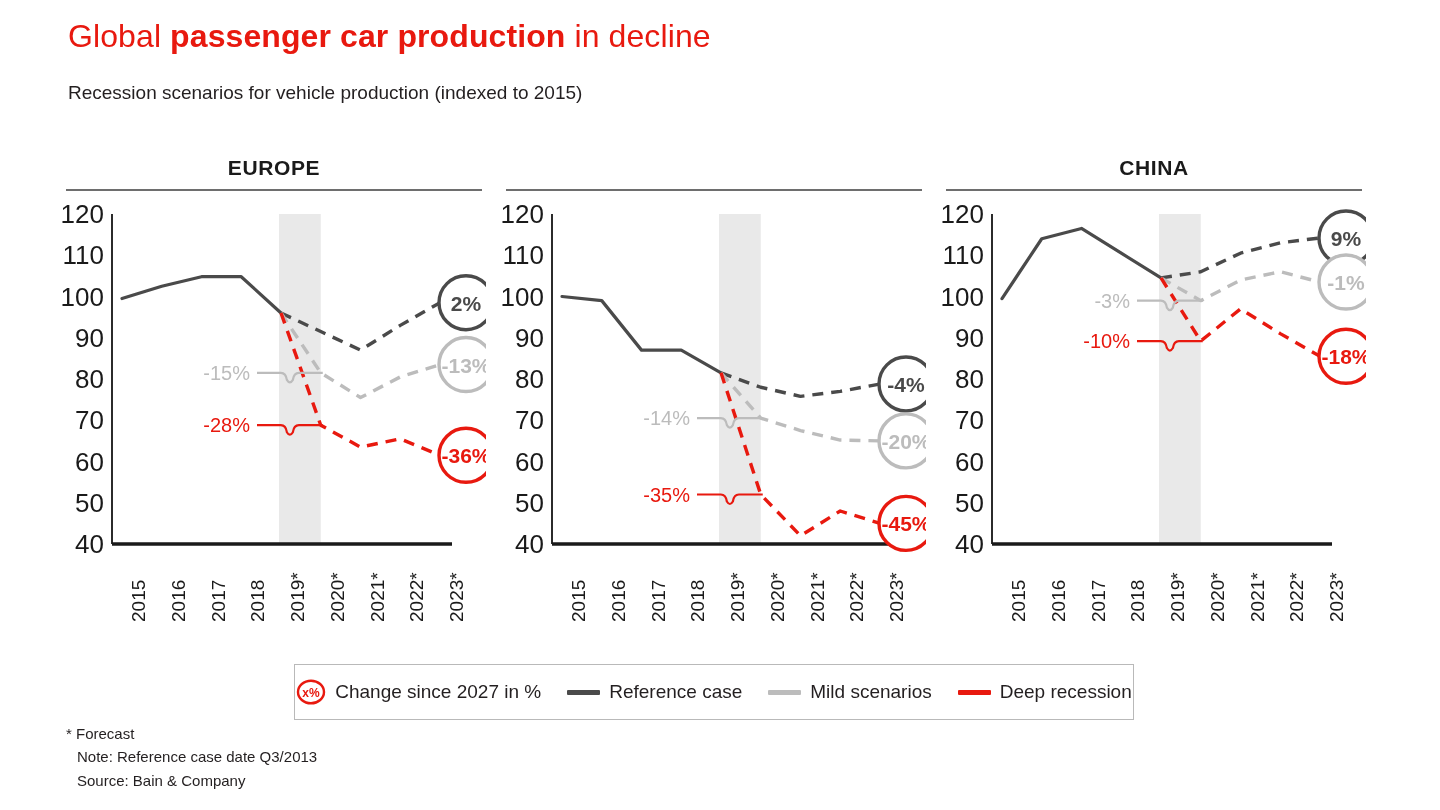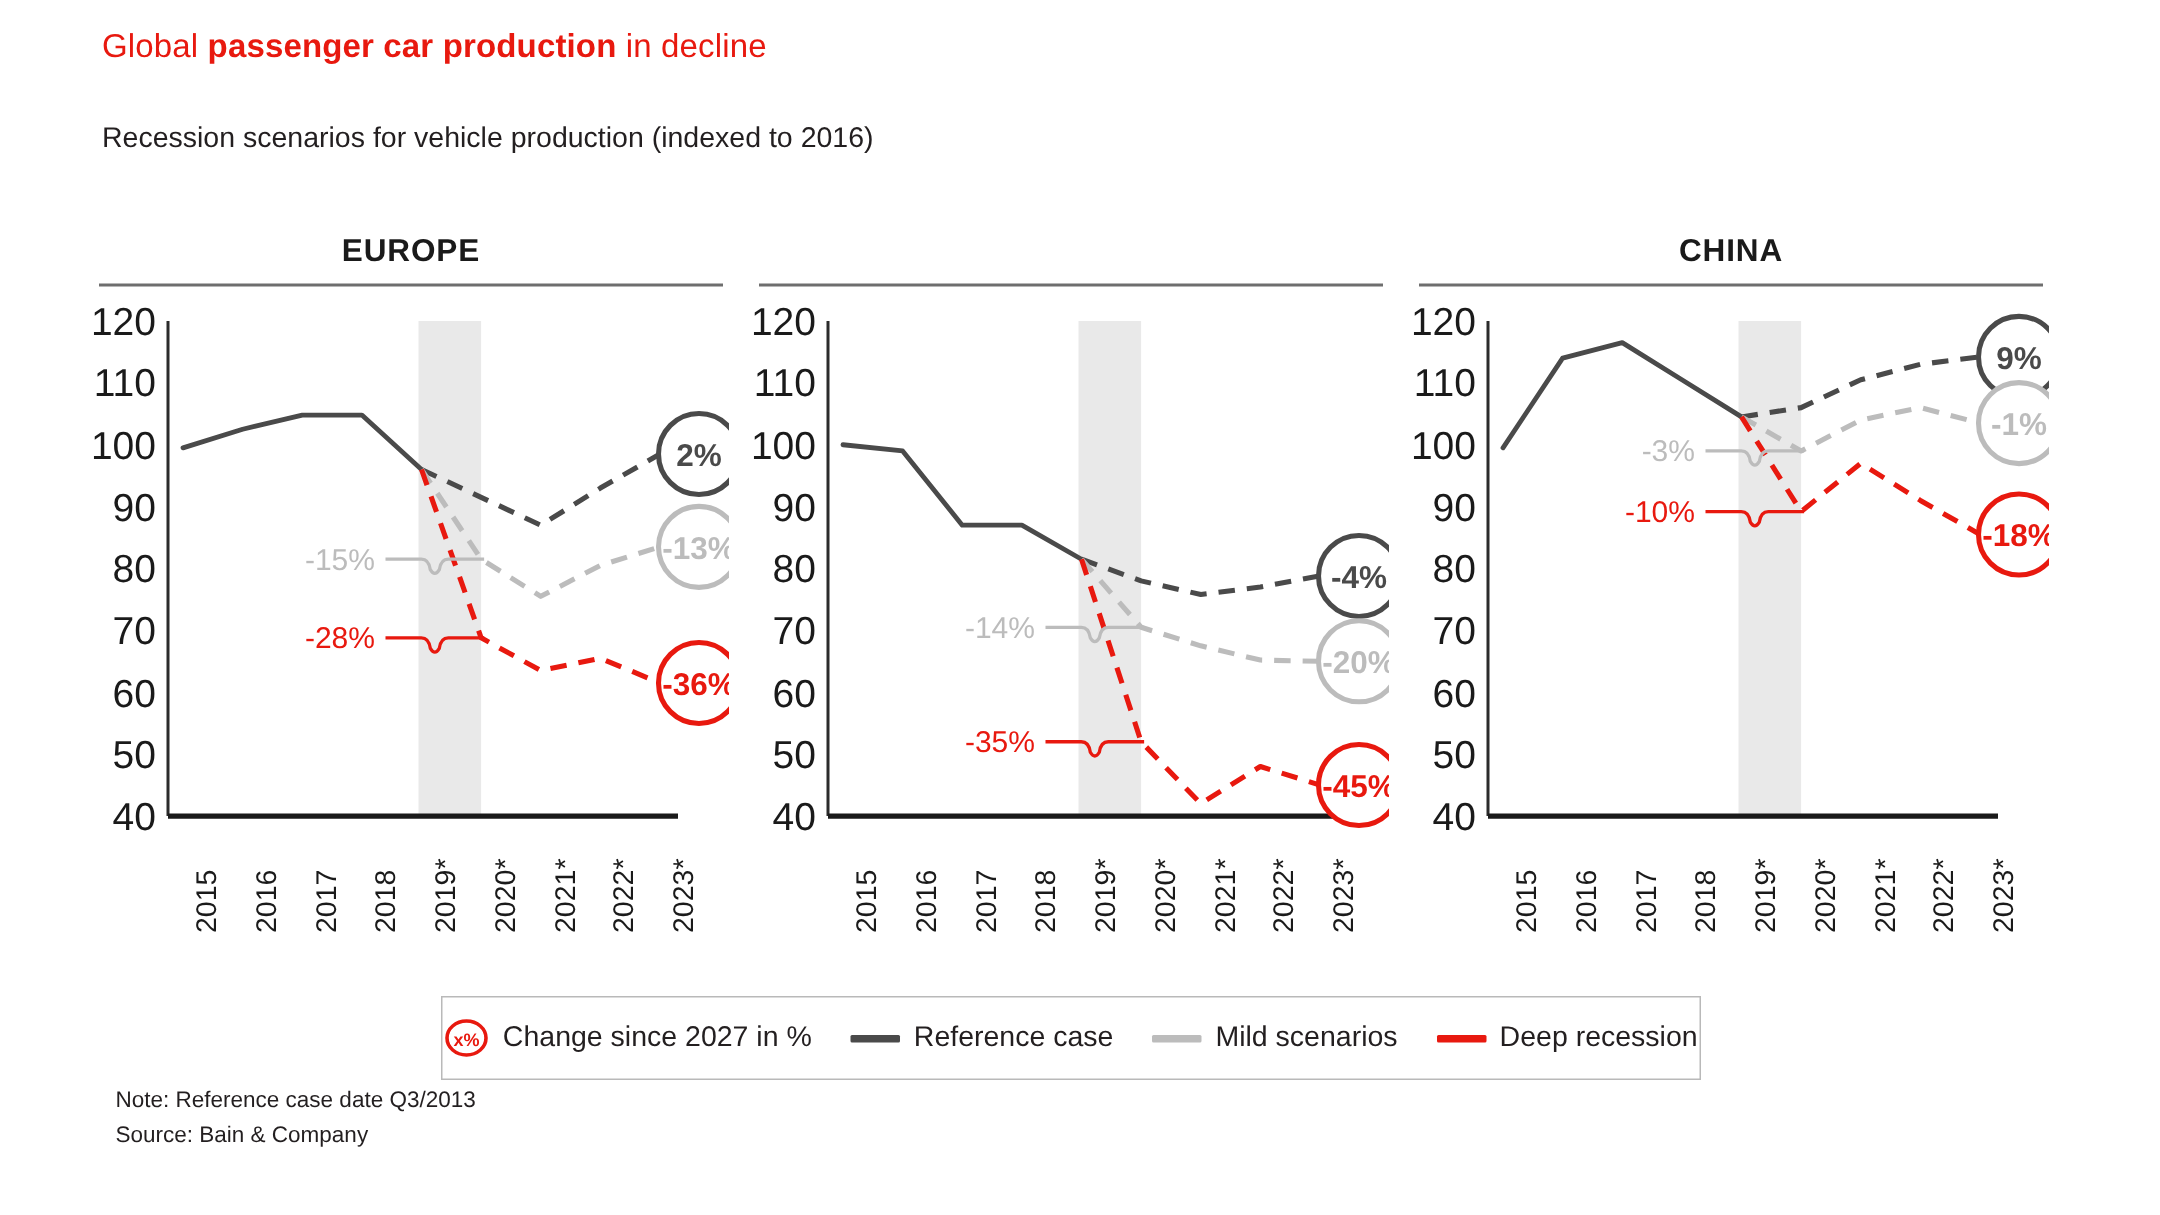--- a/index.html
+++ b/index.html
@@ -7,21 +7,21 @@
     margin: 0; padding: 0;
     width: 1440px; height: 810px;
     background: #ffffff;
     font-family: "Liberation Sans", sans-serif;
     overflow: hidden;
   }
   #root { position: relative; width: 1440px; height: 810px; }
 
   .title {
     position: absolute; left: 68px; top: 18px;
-    font-size: 22px; color: #E8190F; letter-spacing: 0.1px;
+    font-size: 32px; color: #E8190F; letter-spacing: 0.1px;
     white-space: nowrap;
   }
   .title b { font-weight: bold; }
   .title .light { font-weight: normal; }
 
   .subtitle {
     position: absolute; left: 68px; top: 82px;
     font-size: 19px; color: #231f20; font-weight: normal;
     white-space: nowrap;
   }
@@ -72,21 +72,21 @@
     font-size: 15px; color: #231f20; line-height: 1.55;
   }
   .footnotes div.indent { padding-left: 11px; }
 </style>
 </head>
 <body>
 <div id="root">
 
 <div class="title"><span>Global </span><b>passenger car production</b><span class="light"> in decline</span></div>
 
-<div class="subtitle">Recession scenarios for vehicle production (indexed to 2016)</div>
+<div class="subtitle">Recession scenarios for vehicle production (indexed to 2015)</div>
 
 <div id="panels">
       <div class="panel" style="left: 66px; width: 416px;">
         <div class="panel-title">EUROPE</div>
         <div class="panel-rule"></div>
         <div class="plotwrap" style="width: 420px; height: 345px;">
           <div class="ylabels" style="height: 345px; width: 38px;">
             <div class="ylabel" style="top: 336px;">40</div>
             <div class="ylabel" style="top: 294.75px;">50</div>
             <div class="ylabel" style="top: 253.5px;">60</div>
@@ -258,17 +258,18 @@
     <span class="swatch" style="background:#bcbcbc"></span>
     <span class="legend-text">Mild scenarios</span>
   </div>
   <div class="legend-item">
     <span class="swatch" style="background:#E8190F"></span>
     <span class="legend-text">Deep recession</span>
   </div>
 </div>
 
 <div class="footnotes">
+  <div>* Forecast</div>
   <div class="indent">Note: Reference case date Q3/2013</div>
   <div class="indent">Source: Bain &amp; Company</div>
 </div>
 
 </div>
 
 </body></html>

